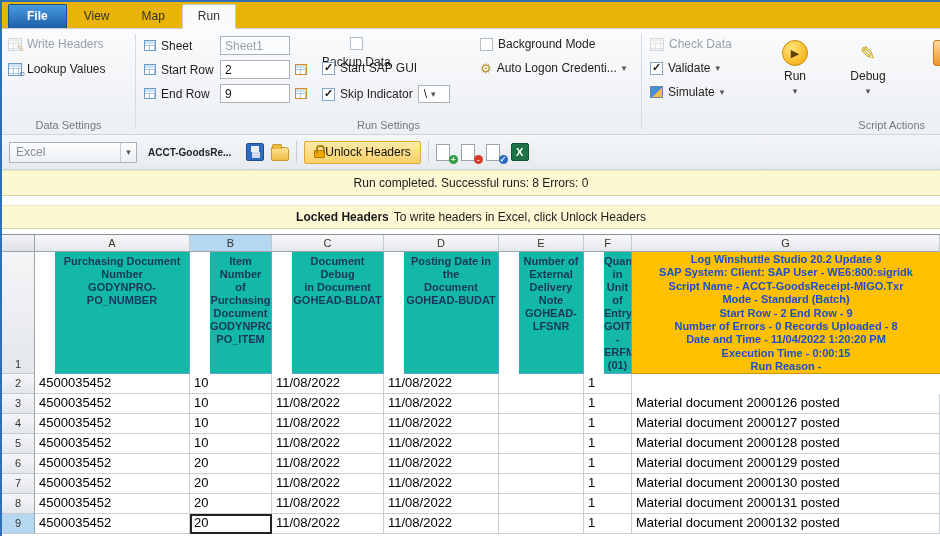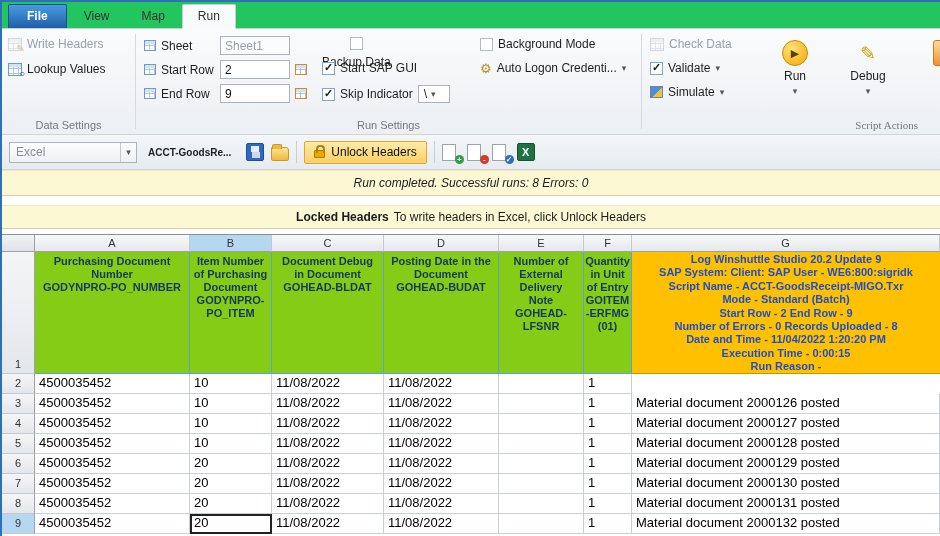--- a/index.html
+++ b/index.html
@@ -2,37 +2,37 @@
 <html><head>
 <meta charset="utf-8">
 <style>
   * { box-sizing: border-box; margin:0; padding:0; }
   html,body { width:940px; height:536px; overflow:hidden; background:#fff;
     font-family:"Liberation Sans", sans-serif; }
   .app { width:940px; height:536px; border-left:2px solid #2f6fb5; border-top:2px solid #2f6fb5;
     background:#fff; position:relative; overflow:hidden; }
 
   
-  .tabbar { height:27px; background:#22c55e; display:flex; align-items:flex-end;
+  .tabbar { height:27px; background:#eab308; display:flex; align-items:flex-end;
     padding-left:6px; border-bottom:1px solid #c9ced4; }
   .tab { padding:4px 15px 5px; font-size:12px; color:#333; margin-right:2px; cursor:default; }
   .tab.file { background:linear-gradient(#4a9be0,#1d5fa8); color:#fff; font-weight:bold;
     border:1px solid #16508f; border-bottom:none; border-radius:2px 2px 0 0; padding:4px 18px 5px; }
   .tab.selected { background:#f8fafc; border:1px solid #c9ced4; border-bottom:1px solid #f8fafc;
     margin-bottom:-1px; border-radius:2px 2px 0 0; }
 
   
   .ribbon { height:106px; background:linear-gradient(#fafbfc,#eceff3);
     border-bottom:1px solid #cfd5db; display:flex; position:relative; overflow:hidden; }
   .rgroup { position:relative; height:100%; flex:none; }
   .g1 { width:133px; } .g2 { width:505px; } .g3 { flex:1; }
   .gsep { width:1px; background:#d6dbe1; margin:5px 0; flex:none; }
   .glabel { position:absolute; bottom:3px; left:0; width:100%; text-align:center;
     font-size:11px; color:#76797d; white-space:nowrap; }
-  .g3 .glabel { left:auto; right:22px; width:auto;font-family:Liberation Serif, serif; }
+  .g3 .glabel { left:auto; right:15px; width:auto; }
   .cmd,.frow { position:absolute; display:flex; align-items:center; gap:5px;
     font-size:12px; color:#1e1e1e; white-space:nowrap; cursor:default; }
   .cmd.disabled { color:#9aa1a8; }
   .cmd.disabled .ic { opacity:.45; }
   .flabel { width:54px; display:inline-block; }
   .tbox { width:70px; height:19px; border:1px solid #abb4bd; background:#fff;
     font-family:"Liberation Sans",sans-serif; font-size:12px; padding:0 4px; color:#111; }
   .tbox.disabled { color:#9aa1a8; background:#fbfcfd; }
   .arr { font-size:9px; color:#555; }
 
@@ -86,59 +86,59 @@
   .scriptname { font-size:10px; font-weight:bold; color:#222; margin-left:4px; margin-right:8px; }
   .tico { width:18px; height:18px; position:relative; flex:none; cursor:default; }
   .ico-save { background:#2e6bc0; border:1px solid #1d4f96; border-radius:2px; }
   .ico-save::before { content:""; position:absolute; top:2px; left:4px; right:4px; height:6px; background:#e8eef8; }
   .ico-save::after { content:""; position:absolute; bottom:2px; left:5px; width:8px; height:6px; background:#cfd9ea; }
   .ico-folder { background:linear-gradient(#ffe49a,#efb93f); border:1px solid #c79a2e;
     border-radius:1px 3px 2px 2px; height:14px; margin-top:4px; }
   .ico-folder::before { content:""; position:absolute; top:-4px; left:0; width:8px; height:4px;
     background:#efb93f; border:1px solid #c79a2e; border-bottom:none; border-radius:2px 2px 0 0; }
   .tsep { width:1px; height:22px; background:#c9ced4; flex:none; }
-  .unlockbtn { height:23px; display:flex; align-items:center; gap:6px; padding:0 9px;
+  .unlockbtn { height:23px; display:flex; align-items:center; padding:0 9px;
     background:linear-gradient(#fdeaa8,#fbd066); border:1px solid #dfa738; border-radius:2px;
     font-size:12px; color:#111; cursor:default; }
   .lock { position:relative; width:11px; height:8px; background:#f0a800; border:1px solid #b07c00;
     border-radius:1px; margin-top:4px; flex:none; }
   .lock::before { content:""; position:absolute; top:-6px; left:1px; width:5px; height:6px;
     border:2px solid #a88418; border-bottom:none; border-radius:4px 4px 0 0; }
   .ico-page { width:14px; height:17px; background:#fff; border:1px solid #9aa4ae; margin-top:1px; }
   .badge { position:absolute; right:-4px; bottom:-3px; width:9px; height:9px; border-radius:50%;
     color:#fff; font-size:8px; line-height:9px; text-align:center; font-weight:bold; }
   .badge.green { background:#2f9e44; } .badge.red { background:#d23b2e; } .badge.blue { background:#2e6bc0; }
   .ico-excel { background:#1f7246; border:1px solid #14532f; border-radius:2px; color:#fff;
     font-size:11px; font-weight:bold; display:flex; align-items:center; justify-content:center; }
 
   
   .ybar { background:#fbf8d3; border-top:1px solid #efe9bd; border-bottom:1px solid #d9d29a;
     font-size:12px; color:#1c1c1c; display:flex; justify-content:center; align-items:center; gap:5px; }
-  .bar1 { height:26px;font-style:italic; }
+  .bar1 { height:26px; }
   .gapw { background:#fff; } .gap1 { height:9px; } .gap2 { height:5px; }
   .bar2 { height:24px; }
   .bold { font-weight:bold; }
 
   
   .sheet { border-top:1px solid #8a9097; }
   .srow { display:grid; grid-template-columns:33px 155px 82px 112px 115px 85px 48px 1fr; }
   .lettersrow { height:17px; }
   .corner { background:linear-gradient(#f2f3f5,#dfe2e6); border-right:1px solid #9aa2ab;
     border-bottom:1px solid #9aa2ab; }
   .colletter { background:linear-gradient(#f7f8f9,#e6e9ec); border-right:1px solid #c3c9cf;
     border-bottom:1px solid #9aa2ab; text-align:center; font-size:11px; color:#333; line-height:16px; }
   .colletter.sel { background:#b5d7f0; }
   .headrow { height:122px; }
   .gut { background:linear-gradient(#f4f5f7,#e4e7ea); border-right:1px solid #9aa2ab;
     border-bottom:1px solid #c3c9cf; text-align:center; font-size:11px; color:#333; line-height:19px; }
   .gut.sel { background:#b5d7f0; }
   .headrow .gut { display:flex; align-items:flex-end; justify-content:center; padding-bottom:2px; line-height:13px; }
-  .hcell { background:#84cc16; color:#17375d; font-weight:bold; font-size:11px; line-height:13px;
+  .hcell { background:#14b8a6; color:#17375d; font-weight:bold; font-size:11px; line-height:13px;
     text-align:center; white-space:pre-line; padding-top:3px; border-right:1px solid #5fa4cc;
-    border-bottom:1px solid #5fa4cc; overflow:hidden; }
+    border-bottom:1px solid #5fa4cc; overflow:hidden;margin-left:20px; }
   .gcell { background:#ffc000; color:#1f4fc8; font-weight:bold; font-size:11px; line-height:13.4px;
     text-align:center; white-space:pre-line; padding-top:1px; border-bottom:1px solid #c79600; overflow:hidden; }
   .datarow { height:20px; }
   .cell { background:#fff; border-right:1px solid #c9cfd6; border-bottom:1px solid #c9cfd6;
     font-size:13px; line-height:18px; padding:0 0 0 4px; overflow:hidden; white-space:nowrap; color:#000; }
   .cell.selcell { outline:2px solid #222; outline-offset:-2px; }
 </style>
 </head>
 <body>
 

